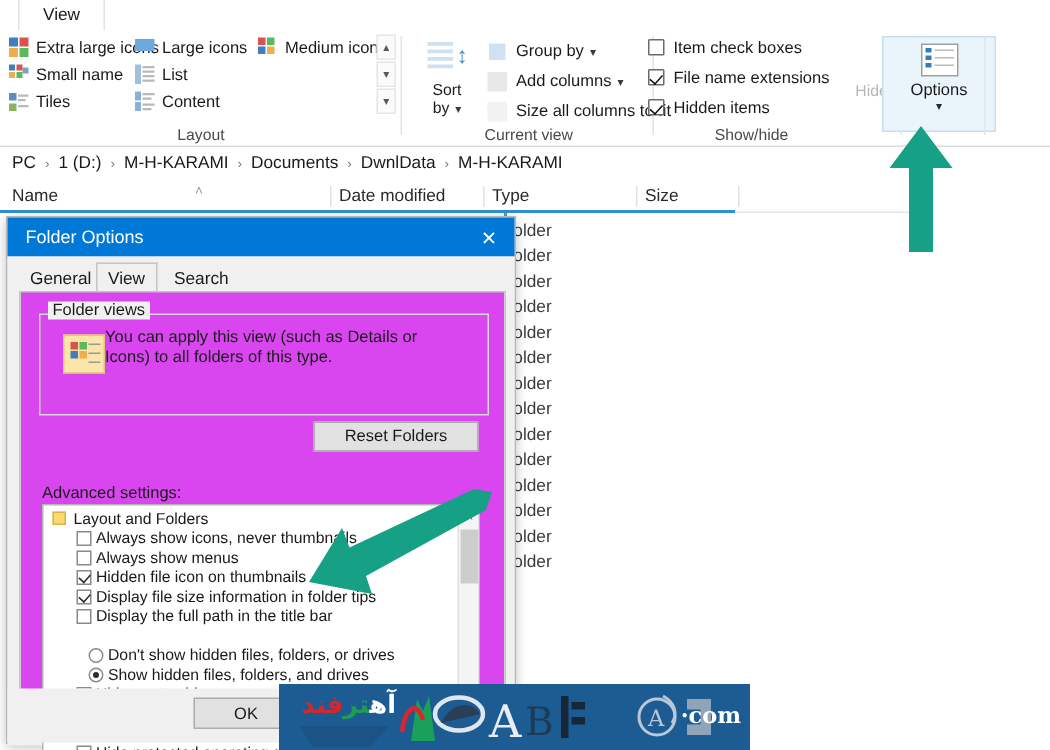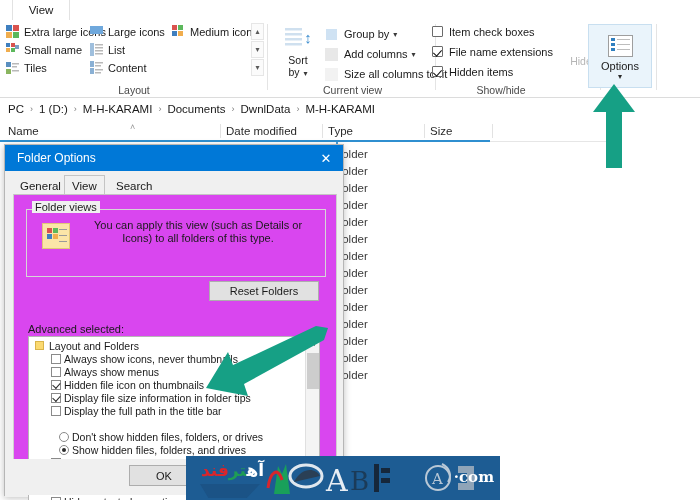--- a/index.html
+++ b/index.html
@@ -136,23 +136,23 @@
     display:flex; flex-direction:column; align-items:center; justify-content:flex-start;
     color:#b6b6b6; font-size:10.5px; text-align:center; line-height:12px;
   }
   #hide-selected-icon { width:24px; height:26px; margin-bottom:3px;
     background:linear-gradient(#e8f1f9,#dcebf7); border:1px solid #cfe2f1; position:relative; }
   #hide-selected-icon::after{ content:""; position:absolute; right:0; top:0; border-left:9px solid transparent; border-bottom:9px solid #ffffff; }
 
   
   #grp-options { left:584px; width:116px; }
   #options-btn {
-    position:absolute; left:4px; top:4px; width:64px; height:64px;
+    position:absolute; left:4px; top:4px; width:76px; height:64px;
     display:flex; flex-direction:column; align-items:center;
-    border:1px solid #c8dff0; background:#eaf4fb;justify-content:center;
+    border:1px solid #c8dff0; background:#eaf4fb;
   }
   #options-icon { width:25px; height:22px; margin-top:4px; position:relative;
     border:1px solid #9e9e9e; background:#fff; }
   #options-icon::before { content:""; position:absolute; left:2px; top:2px; width:4px; height:14px;
     background: linear-gradient(#2f7fbf,#2f7fbf) 0 0/4px 3px no-repeat,
                 linear-gradient(#2f7fbf,#2f7fbf) 0 5px/4px 3px no-repeat,
                 linear-gradient(#2f7fbf,#2f7fbf) 0 10px/4px 3px no-repeat; }
   #options-icon::after { content:""; position:absolute; left:8px; top:3px; width:13px; height:12px;
     background: linear-gradient(#bdbdbd,#bdbdbd) 0 0/13px 1.3px no-repeat,
                 linear-gradient(#bdbdbd,#bdbdbd) 0 5px/13px 1.3px no-repeat,
@@ -202,21 +202,21 @@
      }
   #fv-icon::after { content:""; position:absolute; left:4px; top:4px; width:20px; height:17px;
       background:
         linear-gradient(#d9534f,#d9534f) 0 0/5px 5px no-repeat,
         linear-gradient(#5cb85c,#5cb85c) 6px 0/5px 5px no-repeat,
         linear-gradient(#3f7fbf,#3f7fbf) 0 6px/5px 5px no-repeat,
         linear-gradient(#f0ad4e,#f0ad4e) 6px 6px/5px 5px no-repeat,
         linear-gradient(#9a9a9a,#9a9a9a) 12px 1px/8px 1.3px no-repeat,
         linear-gradient(#9a9a9a,#9a9a9a) 12px 7px/8px 1.3px no-repeat,
         linear-gradient(#9a9a9a,#9a9a9a) 12px 13px/8px 1.3px no-repeat; }
-  #fv-text { position:absolute; left:70px; top:24px; width:228px; font-size:11px; color:#1a1a1a; line-height:13px;text-align:center; }
+  #fv-text { position:absolute; left:56px; top:24px; width:228px; font-size:11px; color:#1a1a1a; line-height:13px; }
 
   .dbtn { position:absolute; height:20px; display:flex; align-items:center; justify-content:center;
           font-size:11px; color:#1a1a1a; background:#e1e1e1; border:1px solid #adadad; }
   #apply-folders { left:69px; top:86px; width:110px; background:#e3eff7; border:1px solid #7aa7c7; }
   #reset-folders { left:195px; top:86px; width:110px; }
 
   #adv-label { position:absolute; left:14px; top:128px; font-size:11px; color:#1a1a1a; }
   #adv-list { position:absolute; left:14px; top:141px; width:292px; height:174px; background:#ffffff; border:1px solid #b6b6b6; overflow:hidden; }
 
   .arow { position:absolute; left:0; width:292px; height:13px; display:flex; align-items:center; font-size:10.5px; color:#1a1a1a; white-space:nowrap; }
@@ -456,21 +456,21 @@
     </div>
 
     <div id="tabpanel">
 
       <div id="folderviews-box"></div>
       <div id="folderviews-legend">Folder views</div>
       <div id="fv-icon"></div>
       <div id="fv-text">You can apply this view (such as Details or Icons) to all folders of this type.</div>
       <div class="dbtn" id="reset-folders">Reset Folders</div>
 
-      <div id="adv-label">Advanced selected:</div>
+      <div id="adv-label">Advanced settings:</div>
 
       <div id="adv-list">
         <div class="arow" style="top:2px;">
           <span class="indent1"></span>
             <span class="folder-ic"></span>
           <span>Layout and Folders</span>
         </div>
         <div class="arow" style="top:15px;">
           <span class="indent2"></span>
             <span class="acbx"></span>

